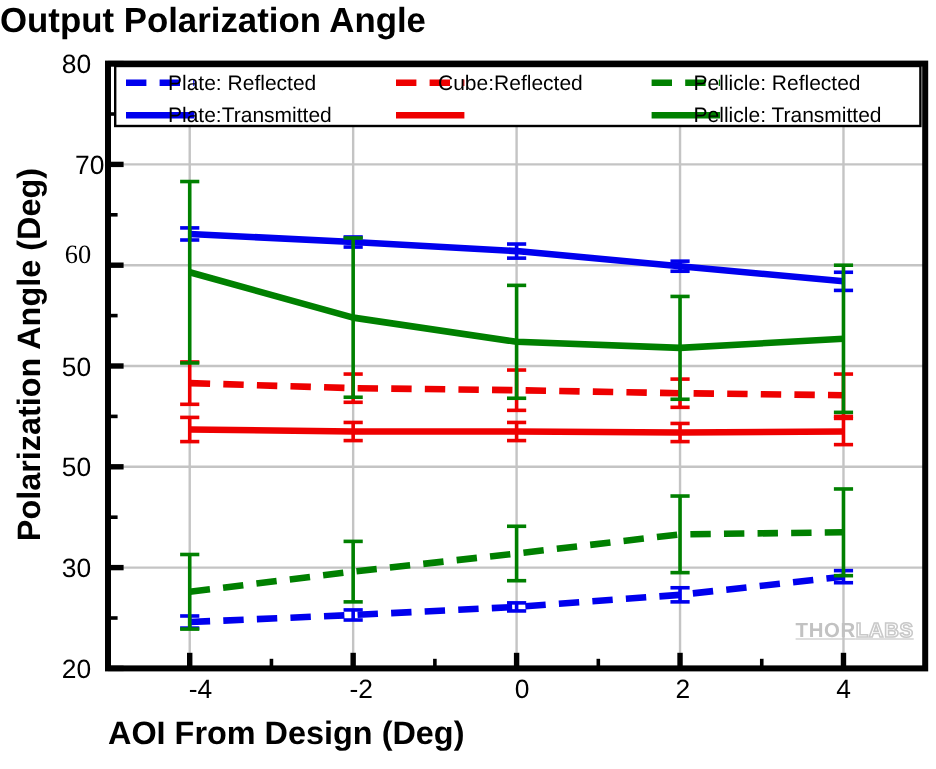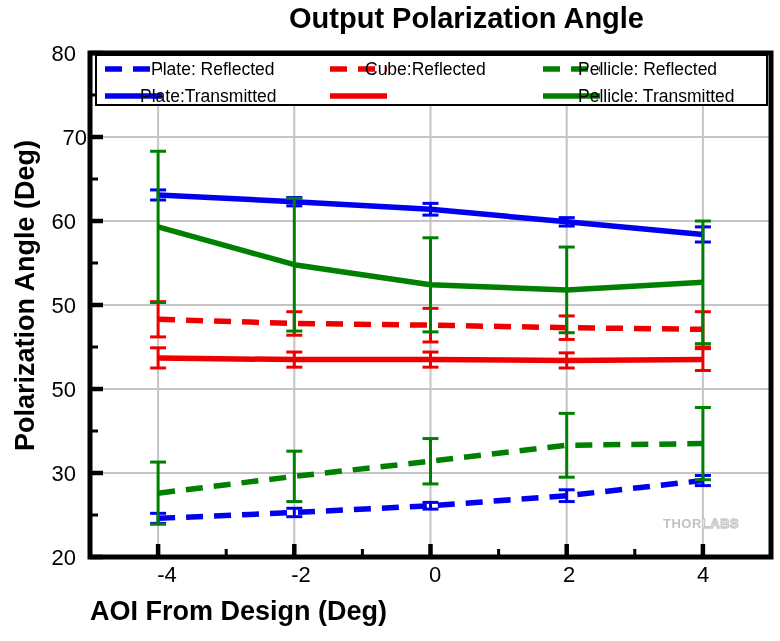--- a/index.html
+++ b/index.html
@@ -18,21 +18,21 @@
     position: absolute;
     left: 0; top: 0;
     width: 780px;
     height: 641px;
   }
   .chart-title {
     position: absolute;
     left: 0;
     top: 2px;
     width: 644px;
-    text-align: right;
+    text-align: left;
     font-size: 29px;
     font-weight: bold;
     color: #000000;
     letter-spacing: 0px;
   }
   .ylabel {
     position: absolute;
     left: -195px;
     top: 280px;
     width: 440px;
@@ -79,44 +79,45 @@
     position: absolute;
     font-size: 17.5px;
     color: #000000;
     white-space: nowrap;
     line-height: 1;
   }
   .watermark {
     position: absolute;
     left: 663px;
     top: 516px;
-    font-size: 13px;
+    font-size: 17px;
     font-weight: bold;
     color: #c9c9c9;
     letter-spacing: 0.5px;
+    text-decoration: underline;
   }
   .watermark .thor { color: #c2c2c2; }
   .watermark .labs {
     color: #ffffff;
     -webkit-text-stroke: 1.3px #c9c9c9;
   }
 </style>
 </head>
 <body>
 
 <div id="figure">
 
   <div class="chart-title">Output Polarization Angle</div>
 
   <div class="ylabel">Polarization Angle (Deg)</div>
   <div class="xlabel">AOI From Design (Deg)</div>
 
   <div class="ytick-label" style="left:30px; top:43px;">80</div>
   <div class="ytick-label" style="left:41px; top:127px;">70</div>
-  <div class="ytick-label" style="left:30px; top:211px;">60</div>
+  <div class="ytick-label" style="left:30px; top:201px;font-family:Liberation Serif, serif;">60</div>
   <div class="ytick-label" style="left:30px; top:295px;">50</div>
   <div class="ytick-label" style="left:30px; top:379px;">50</div>
   <div class="ytick-label" style="left:30px; top:463px;">30</div>
   <div class="ytick-label" style="left:30px; top:547px;">20</div>
 
   <div class="xtick-label" style="left:145px; top:564px;">-4</div>
   <div class="xtick-label" style="left:279px; top:564px;">-2</div>
   <div class="xtick-label" style="left:413px; top:564px;">0</div>
   <div class="xtick-label" style="left:547px; top:564px;">2</div>
   <div class="xtick-label" style="left:681px; top:564px;">4</div>
@@ -263,19 +264,19 @@
         <line x1="105" x2="162" y1="96" y2="96" stroke="#0000ee" stroke-width="5.5"></line>
         <line x1="330" x2="387" y1="69" y2="69" stroke="#ee0000" stroke-width="5.5" stroke-dasharray="17,11"></line>
         <line x1="330" x2="387" y1="96" y2="96" stroke="#ee0000" stroke-width="5.5"></line>
         <line x1="543" x2="600" y1="69" y2="69" stroke="#008000" stroke-width="5.5" stroke-dasharray="17,11"></line>
         <line x1="543" x2="600" y1="96" y2="96" stroke="#008000" stroke-width="5.5"></line>
       </g>
   </svg>
 
   <div class="watermark"><span class="thor">THOR</span><span class="labs">LABS</span></div>
 
-  <div class="legend-text" style="left:151px; top:61px;">Plate: Reflected</div>
+  <div class="legend-text" style="left:140px; top:61px;">Plate: Reflected</div>
   <div class="legend-text" style="left:578px; top:61px;">Pellicle: Reflected</div>
   <div class="legend-text" style="left:365px; top:61px;">Cube:Reflected</div>
   <div class="legend-text" style="left:140px; top:88px;">Plate:Transmitted</div>
   <div class="legend-text" style="left:578px; top:88px;text-align:center;">Pellicle: Transmitted</div>
 
 </div>
 
 </body></html>

